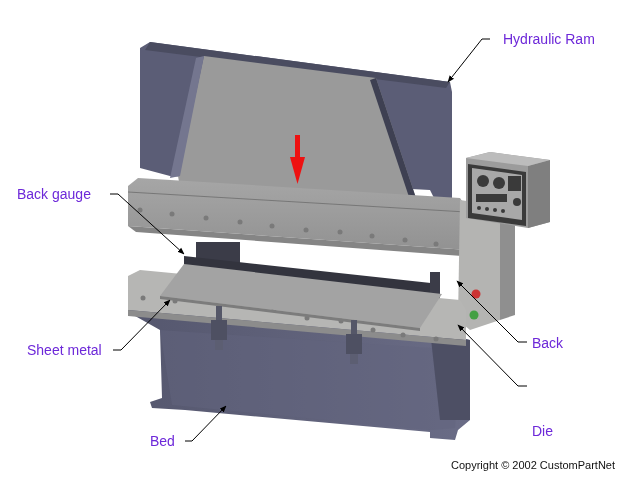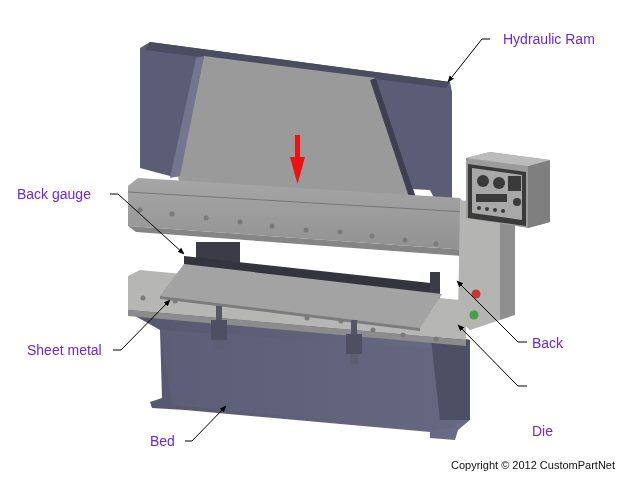--- a/index.html
+++ b/index.html
@@ -135,13 +135,13 @@
     <polyline points="527,386 518,386 458,325" marker-end="url(#ah)"></polyline>
   </g>
 </svg>
 
 <div class="label" style="left:503px; top:31px;">Hydraulic Ram</div>
 <div class="label" style="left:17px; top:186px;">Back gauge</div>
 <div class="label" style="left:27px; top:342px;">Sheet metal</div>
 <div class="label" style="left:150px; top:433px;">Bed</div>
 <div class="label" style="left:532px; top:335px;">Back</div>
 <div class="label" style="left:532px; top:394px;margin-top:29px;">Die</div>
-<div class="copyright" style="left:451px; top:459px;">Copyright © 2012 CustomPartNet</div>
+<div class="copyright" style="left:451px; top:459px;">Copyright © 2002 CustomPartNet</div>
 
 </body></html>

